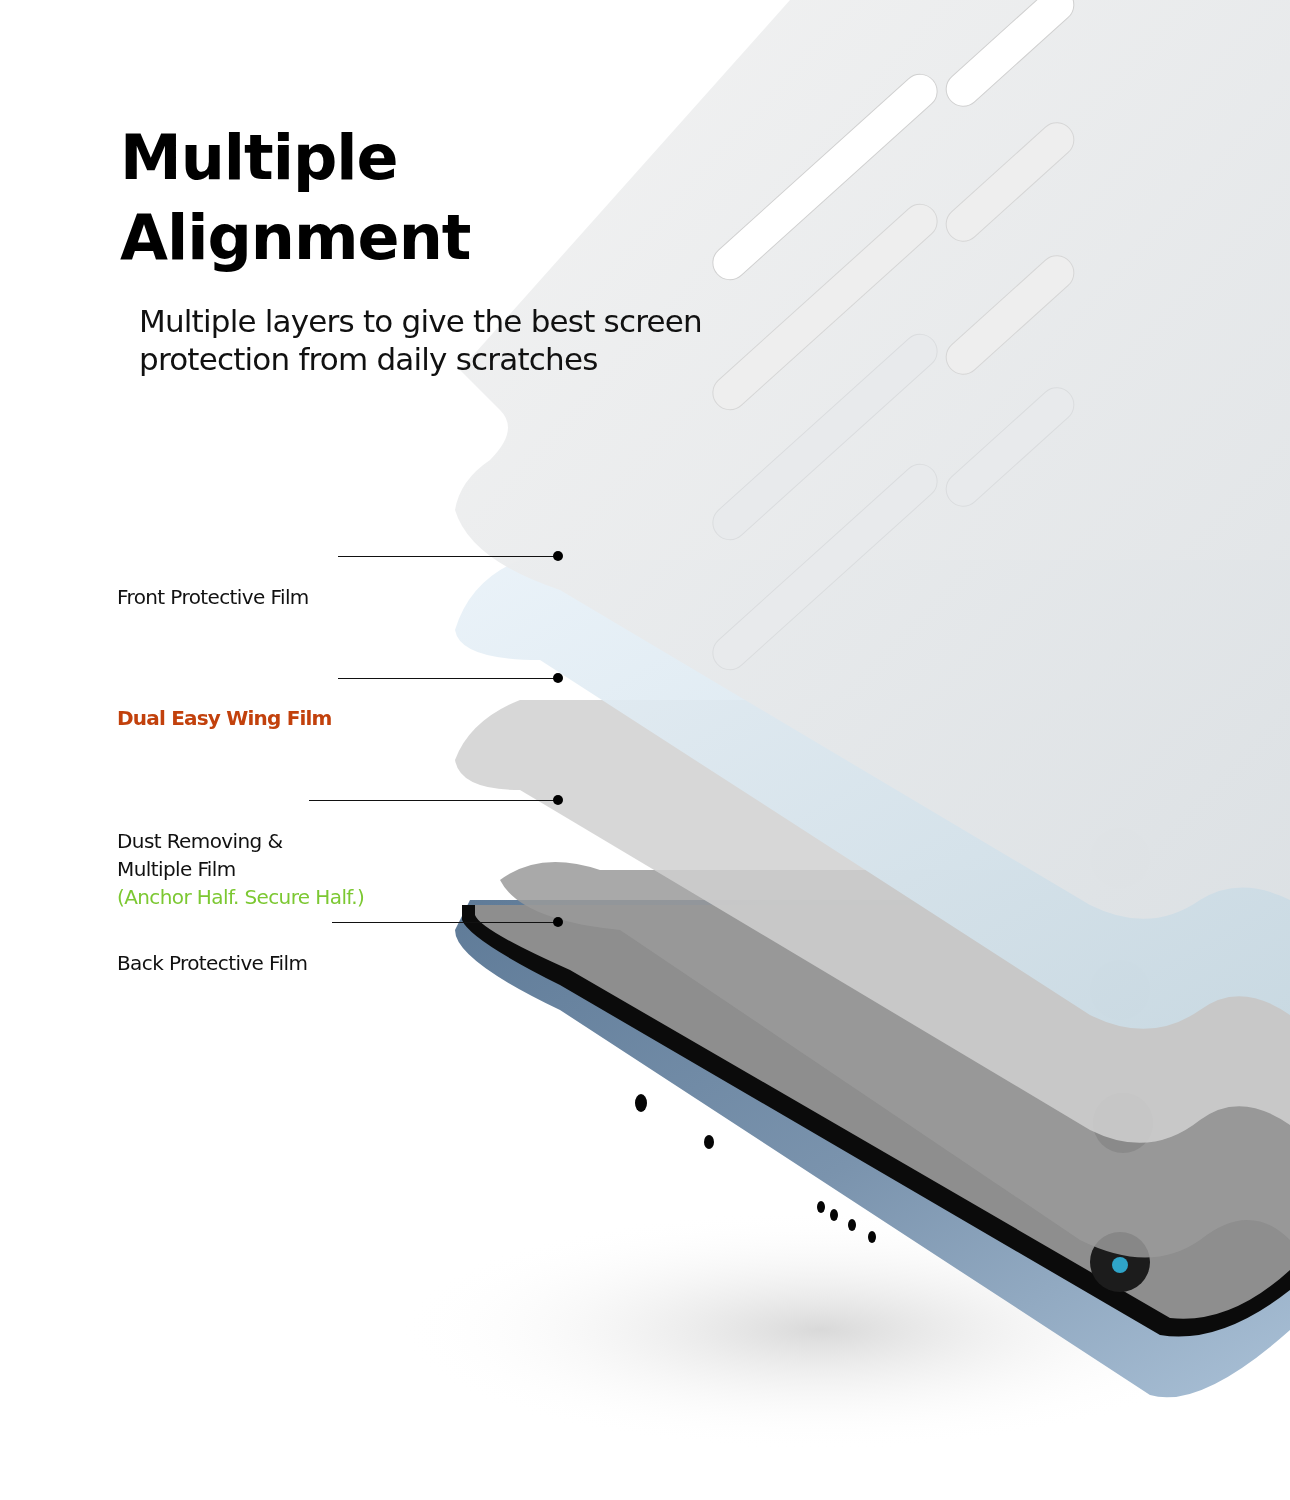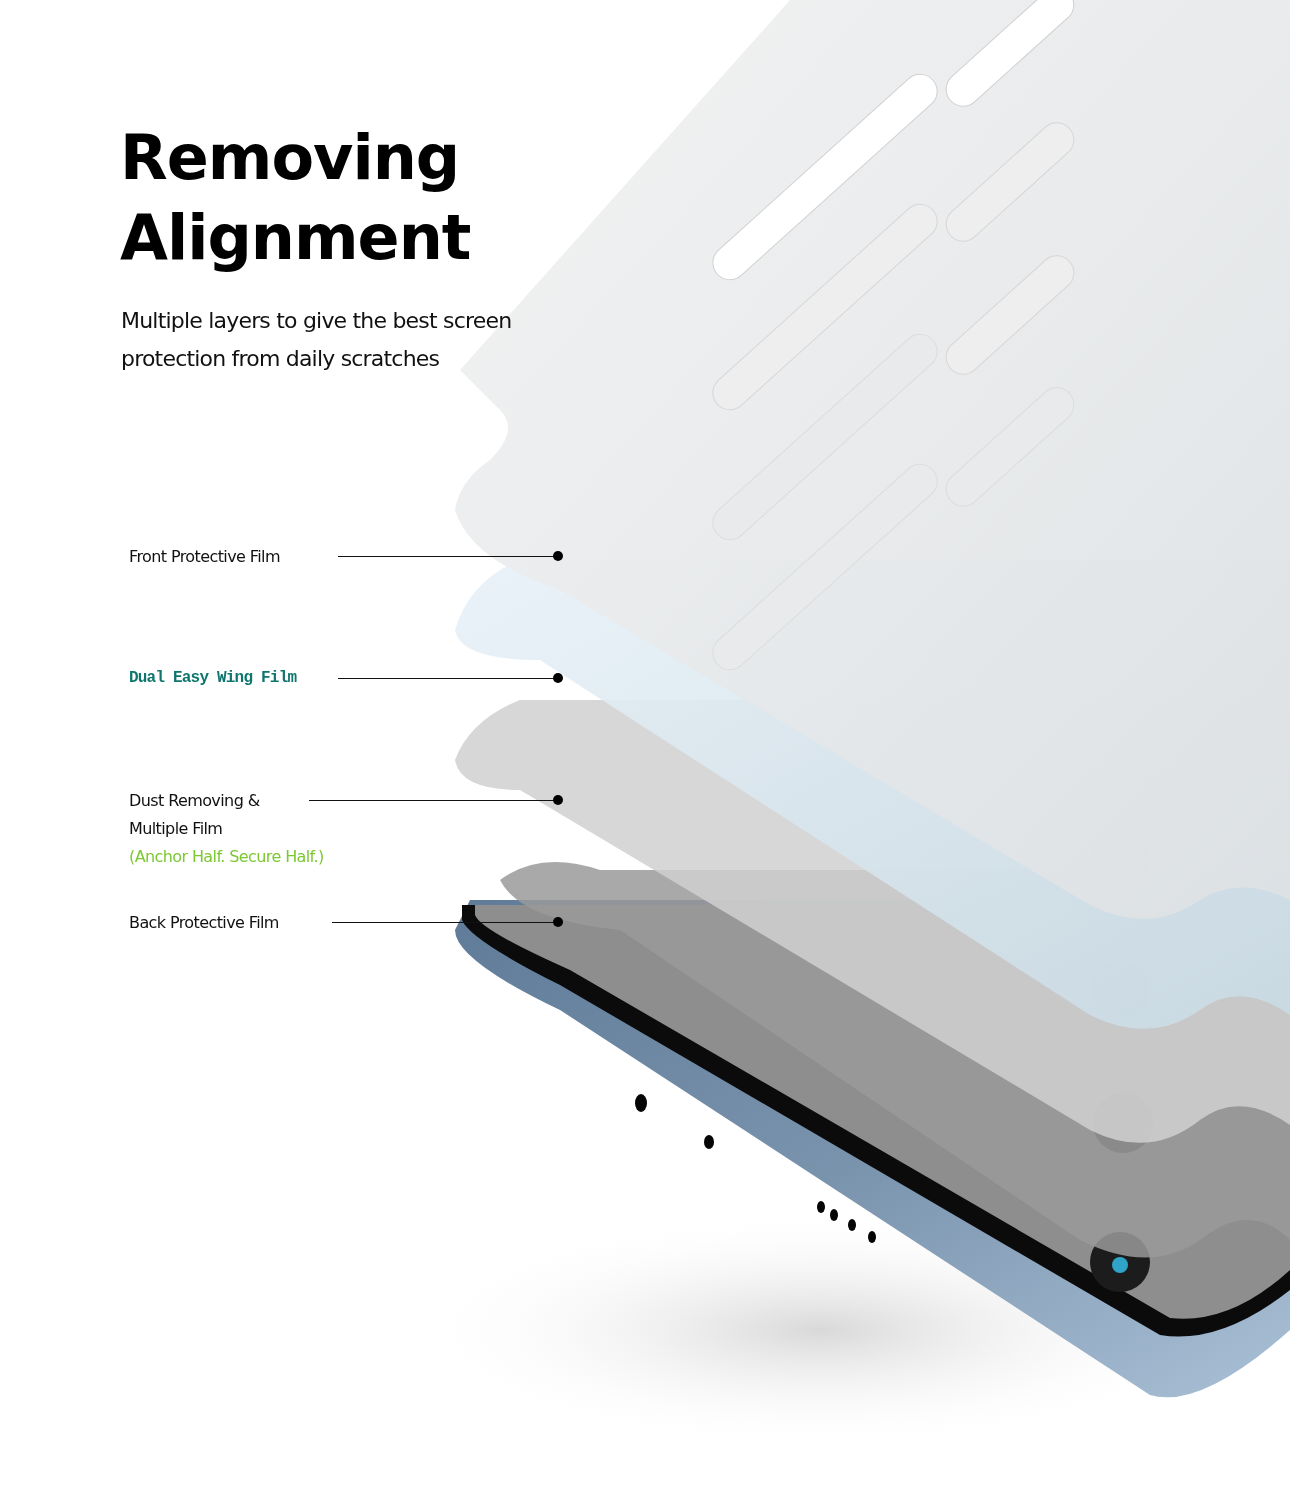--- a/index.html
+++ b/index.html
@@ -1,21 +1,21 @@
 <!DOCTYPE html>
 <html><head>
 <meta charset="utf-8">
 <style>
   html, body { margin:0; padding:0; background:#ffffff; }
   body { width:1290px; height:1500px; position:relative; overflow:hidden; font-family:"Liberation Sans", sans-serif; }
   .art { position:absolute; left:0; top:0; width:1290px; height:1500px; }
   .title { position:absolute; left:120px; top:118px; margin:0; font-family:"DejaVu Sans", sans-serif; font-weight:bold; font-size:62px; line-height:80px; color:#000; letter-spacing:-1px; }
-  .subtitle { position:absolute; left:121px; top:302px; width:600px; font-family:"DejaVu Sans", sans-serif; font-size:22px; line-height:38px; color:#111; letter-spacing:-0.8px; }
-  .label { position:absolute; left:129px; font-family:"DejaVu Sans", sans-serif; font-size:16px; line-height:28px; color:#111; letter-spacing:-0.6px; }
-  .label.green { color:#0f766e; font-weight:bold; letter-spacing:-0.8px;font-family:Liberation Mono, monospace; }
+  .subtitle { position:absolute; left:139px; top:302px; width:600px; font-family:"DejaVu Sans", sans-serif; font-size:31px; line-height:38px; color:#111; letter-spacing:-0.8px; }
+  .label { position:absolute; left:117px; font-family:"DejaVu Sans", sans-serif; font-size:20px; line-height:28px; color:#111; letter-spacing:-0.6px;margin-top:40px; }
+  .label.green { color:#c2410c; font-weight:bold; letter-spacing:-0.8px; }
   .label .note { color:#7cc832; display:block; }
   .leader { position:absolute; height:1px; background:#111; }
   .dot { position:absolute; width:10px; height:10px; border-radius:50%; background:#000; }
 </style>
 </head>
 <body>
 
 <svg class="art" viewBox="0 0 1290 1500" xmlns="http://www.w3.org/2000/svg">
   <defs>
     <linearGradient id="frameGrad" x1="0" y1="0" x2="1" y2="1">
@@ -77,21 +77,21 @@
     </g>
     <g fill="#e8eaec" stroke="#dadcde" stroke-width="1">
       <rect x="680" y="420" width="290" height="34" rx="17" transform="rotate(-42 825 437)"></rect>
       <rect x="930" y="430" width="160" height="34" rx="17" transform="rotate(-42 1010 447)"></rect>
       <rect x="680" y="550" width="290" height="34" rx="17" transform="rotate(-42 825 567)"></rect>
     </g>
   </g>
 </svg>
 
 <h1 class="title">
-  <span>Removing</span><br>
+  <span>Multiple</span><br>
   <span>Alignment</span>
 </h1>
 
 <div class="subtitle">
   <span>Multiple layers to give the best screen</span><br>
   <span>protection from daily scratches</span>
 </div>
 
 <div class="label" style="top:543px;">Front Protective Film</div>
 <div class="leader" style="left:338px; top:556px; width:220px;"></div>

